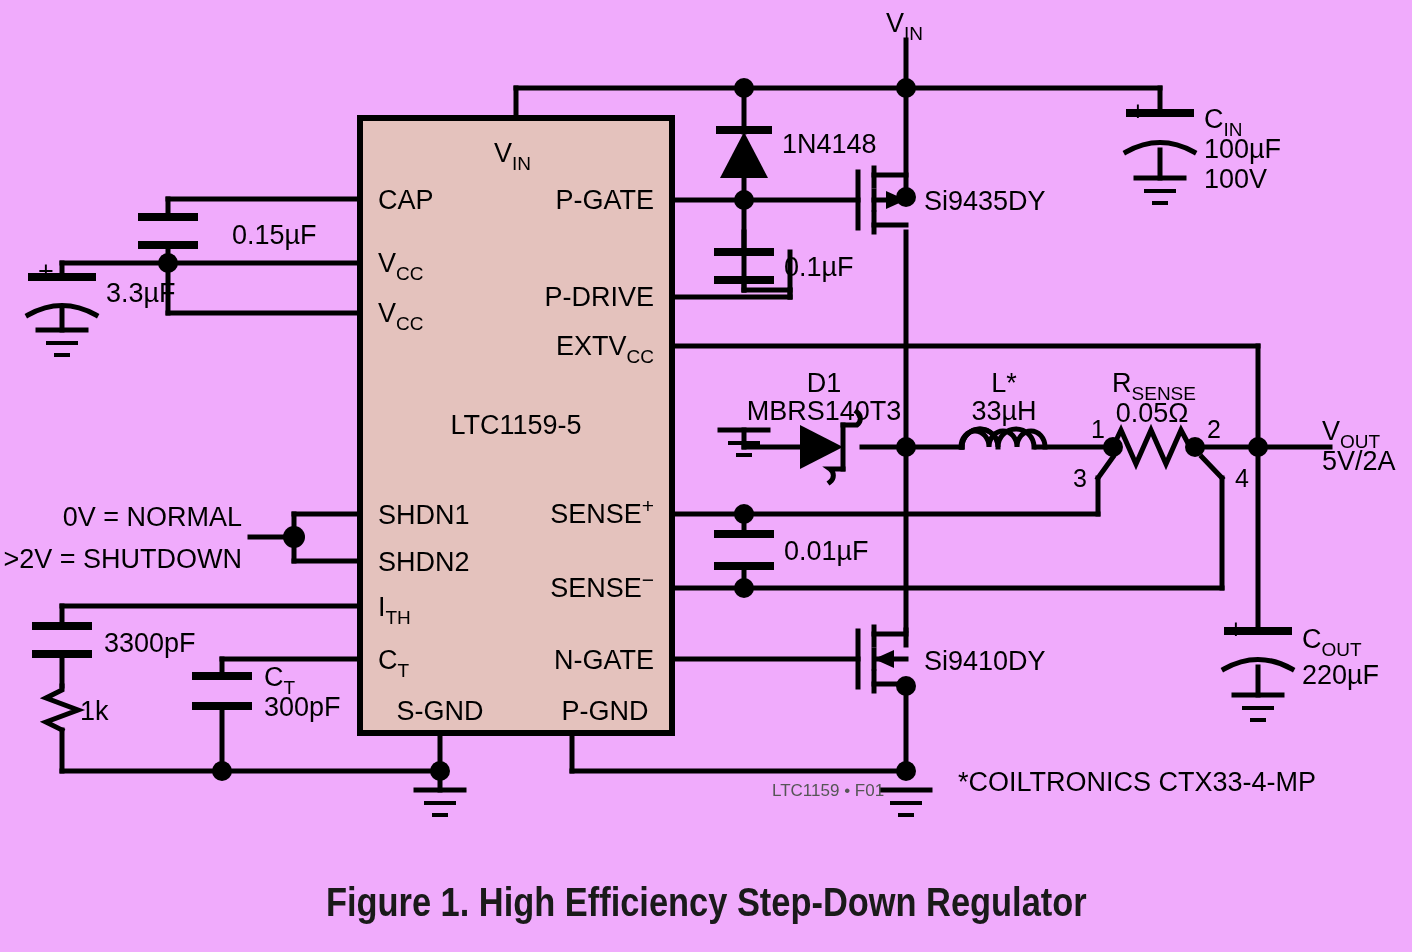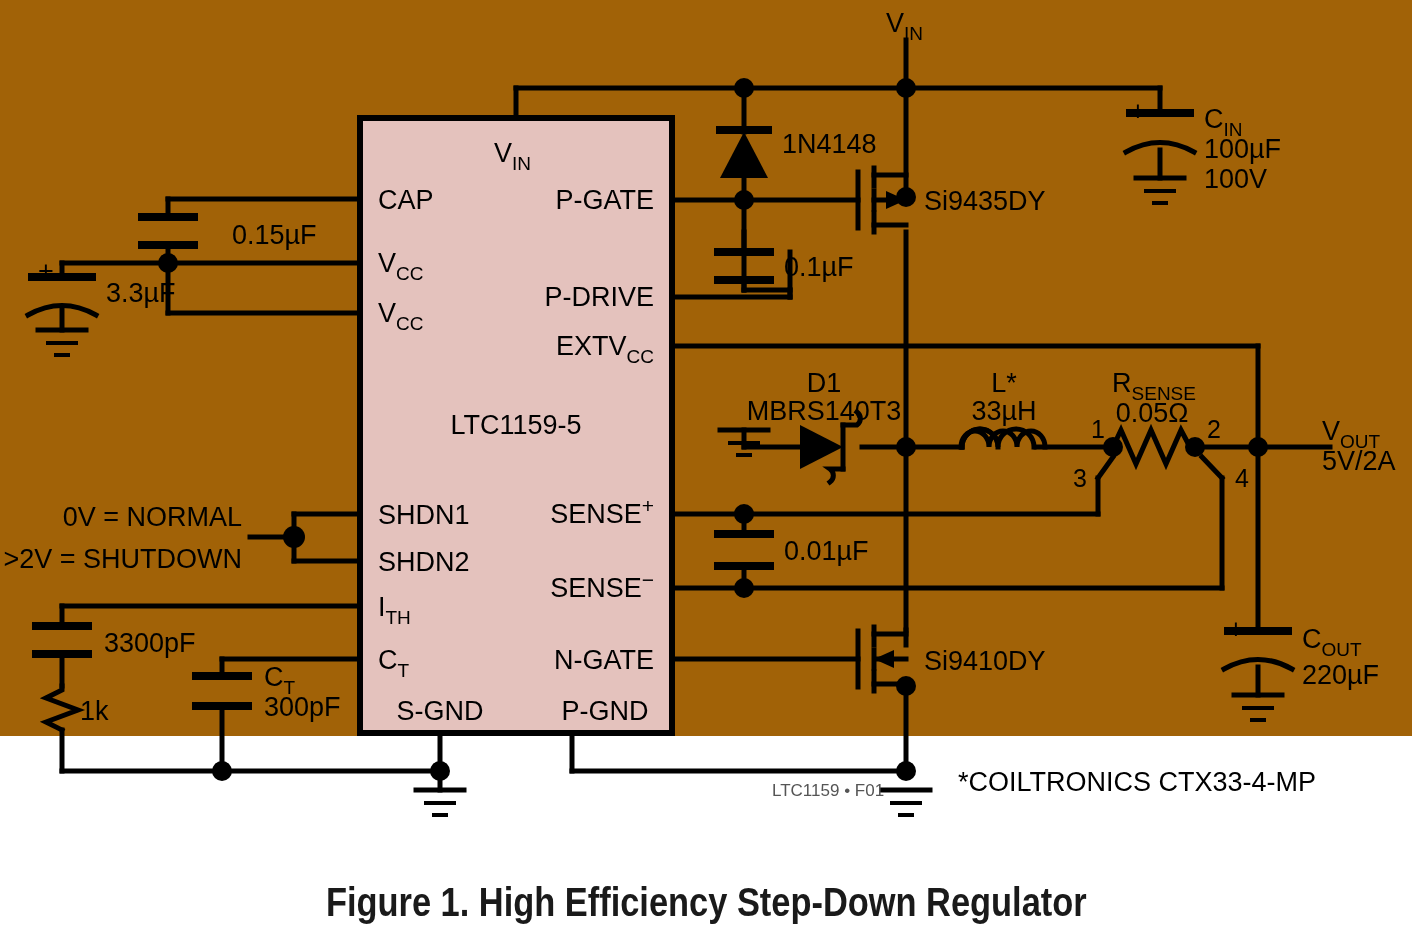--- a/index.html
+++ b/index.html
@@ -1,17 +1,17 @@
 <!DOCTYPE html>
 <html><head>
 <meta charset="utf-8">
 <style>
   html,body{margin:0;padding:0;background:#ffffff;}
   body{width:1412px;height:952px;font-family:"Liberation Sans",sans-serif;overflow:hidden;}
-  #stage{position:relative;width:1412px;height:736px;background:#a16207;}
+  #stage{position:relative;width:1412px;height:952px;background:#f0abfc;}
   svg{display:block;}
   .wire{stroke:#000;stroke-width:5;fill:none;stroke-linecap:square;}
   .wire-thin{stroke:#000;stroke-width:4;fill:none;stroke-linecap:square;}
   .plate{stroke:#000;stroke-width:8;stroke-linecap:butt;}
   .icbox{fill:#e4c2bd;stroke:#000;stroke-width:6;}
   .txt{font-family:"Liberation Sans",sans-serif;fill:#000;font-size:27px;}
   .pin{font-family:"Liberation Sans",sans-serif;fill:#000;font-size:27px;}
   .sub{font-size:19px;}
   .sup{font-size:21px;}
   .small{font-size:17px;fill:#555;}

